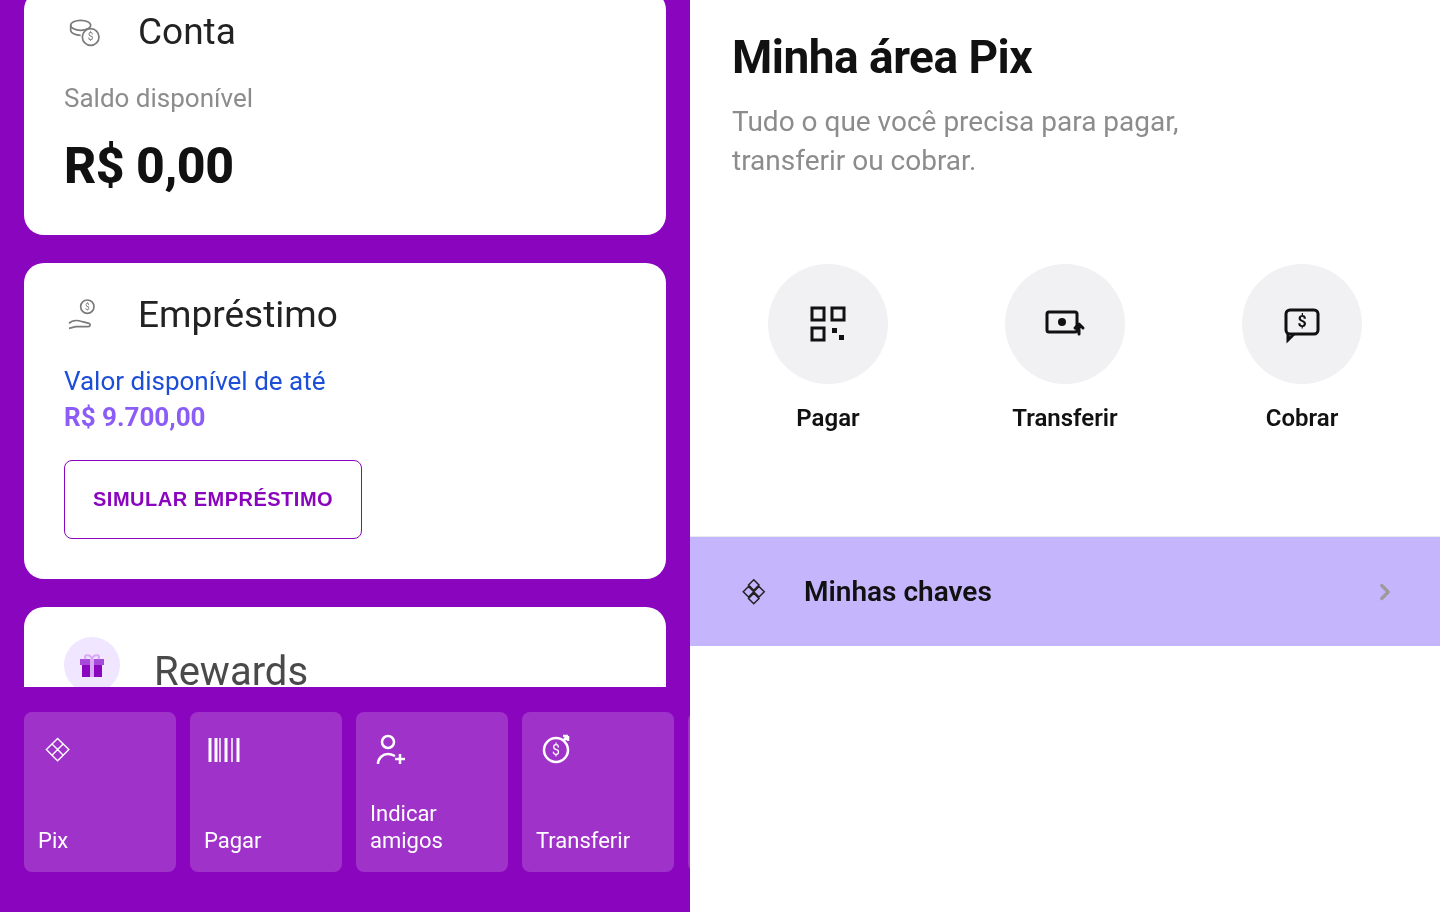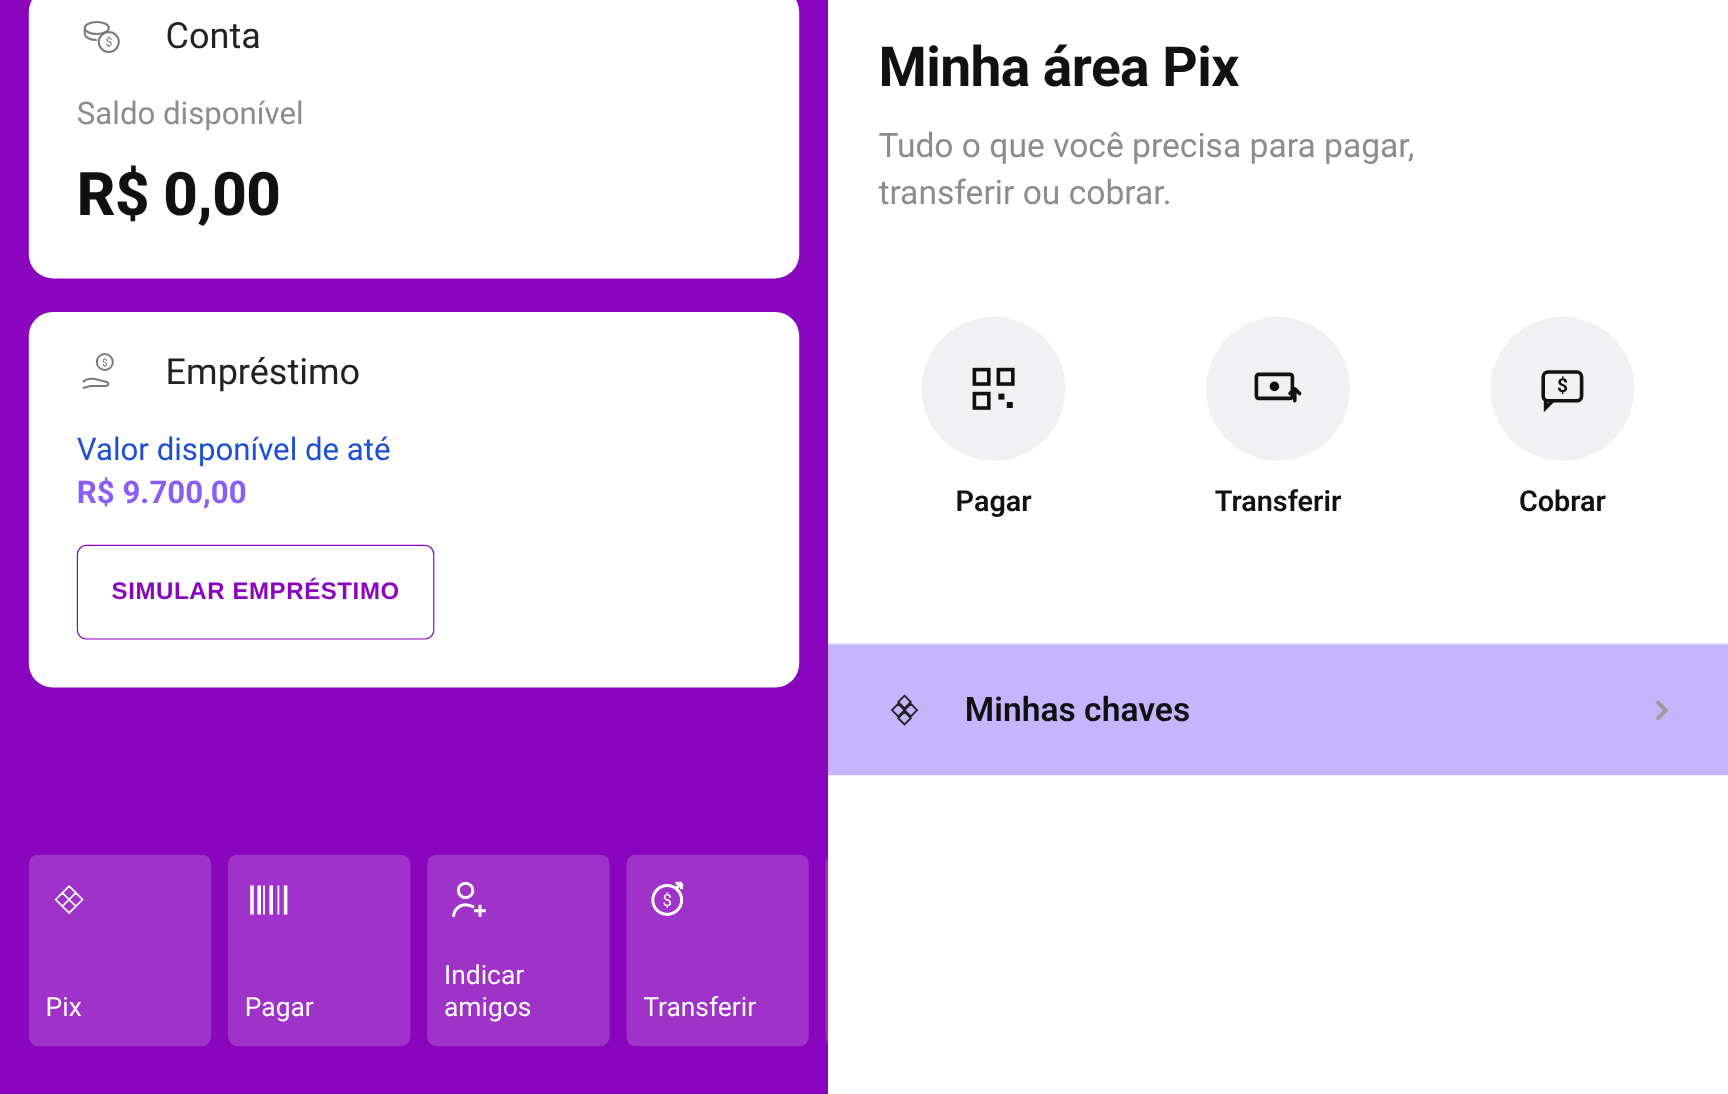--- a/index.html
+++ b/index.html
@@ -15,21 +15,21 @@
     padding: 0 24px;
   }
   .card {
     background: #ffffff;
     border-radius: 20px;
     padding: 30px 40px 40px 40px;
     margin-bottom: 28px;
   }
   .card-header { display: flex; align-items: center; gap: 34px; margin-bottom: 30px; }
   .card-header .icon { width: 40px; height: 40px; color: #7a7a7a; }
-  .card-header .title { font-size: 30px; font-weight: 400; color: #222; }
+  .card-header .title { font-size: 37px; font-weight: 400; color: #222; }
   .muted { color: #8c8c8c; font-size: 26px; margin-bottom: 24px; }
   .big-amount { font-size: 50px; font-weight: 800; color: #111; letter-spacing: -0.5px; }
   .amount-line { font-size: 26px; font-weight: 700; color: #8b5cf6; margin-bottom: 28px; }
 
   .btn-outline {
     display: inline-block;
     border: 1px solid #8a05be;
     color: #8a05be;
     background: #fff;
     border-radius: 8px;
@@ -140,20 +140,33 @@
           <path d="M6 34c4-4 10-4 16-2l8 2c2 .5 2 4-1 4H14l-8 2"></path>
         </svg>
       </span>
       <span class="title">Empréstimo</span>
     </div>
     <div style="font-size:26px; color:#1d4ed8; margin-bottom:6px;">Valor disponível de até</div>
     <div class="amount-line">R$ 9.700,00</div>
     <button class="btn-outline">SIMULAR EMPRÉSTIMO</button>
   </div>
 
+  <div class="rewards-card">
+    <div class="rewards-header">
+      <span class="gift-circle">
+        <svg viewBox="0 0 32 32" width="32" height="32">
+          <rect x="6" y="14" width="20" height="14" fill="#8a05be"></rect>
+          <rect x="4" y="10" width="24" height="6" fill="#a64ad9"></rect>
+          <rect x="14" y="10" width="4" height="18" fill="#d9a8f5"></rect>
+          <path d="M16 10c-2-6-10-4-6 0M16 10c2-6 10-4 6 0" fill="none" stroke="#d9a8f5" stroke-width="2"></path>
+        </svg>
+      </span>
+      <span class="rewards-title">Rewards</span>
+    </div>
+  </div>
 
   <div class="shortcut-strip">
     <div class="shortcut">
       <span class="sc-icon">
         <svg viewBox="0 0 40 40" fill="none" stroke="currentColor" stroke-width="2">
           <path d="M20 4l8 8-8 8-8-8zM20 20l8 8-8 8-8-8zM4 20l8-8 8 8-8 8zM36 20l-8-8-8 8 8 8z" transform="scale(0.7) translate(8 8)"></path>
         </svg>
       </span>
       <span class="sc-label">Pix</span>
     </div>

